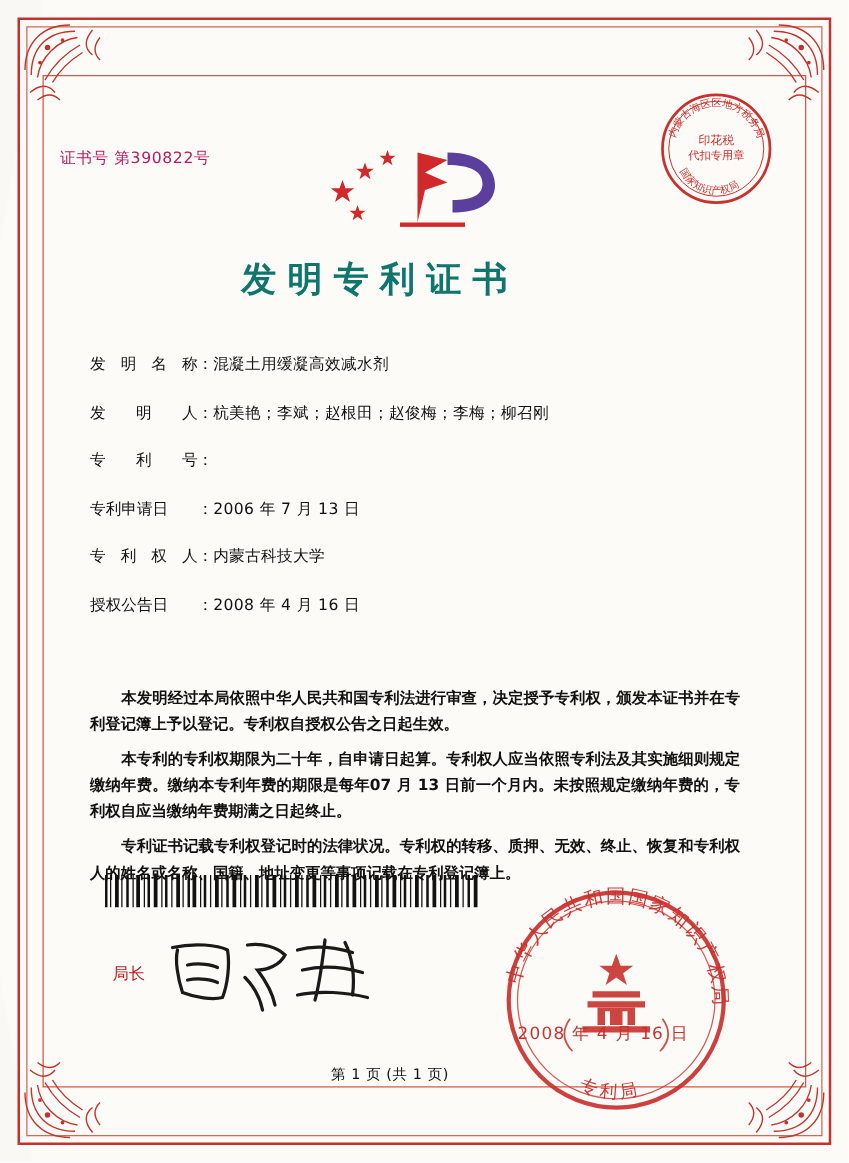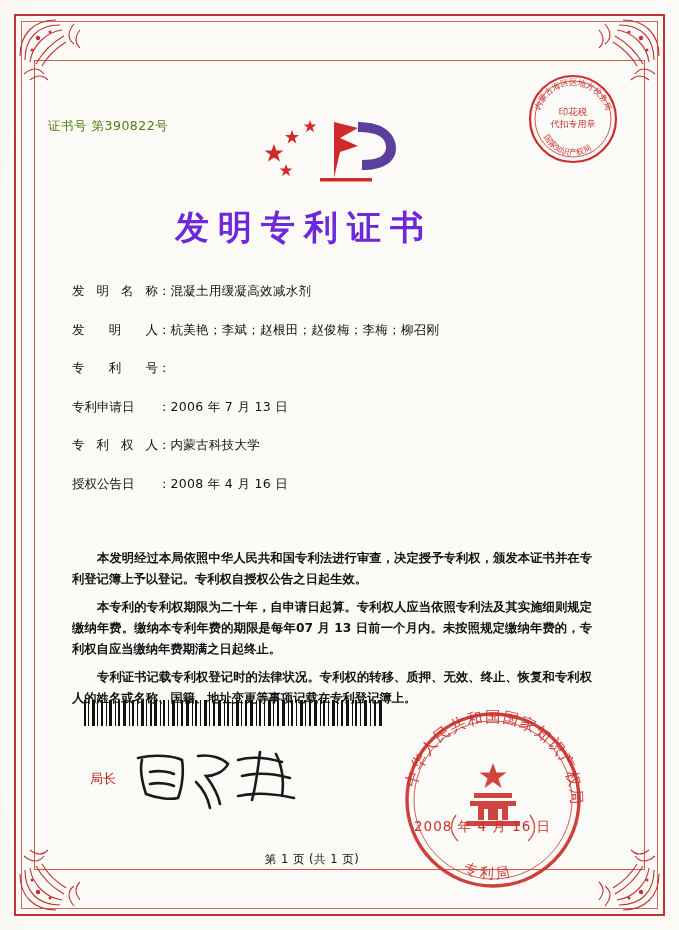--- a/index.html
+++ b/index.html
@@ -55,21 +55,21 @@
   .c-tr { right: 16px; top: 16px; transform: scaleX(-1); }
   .c-bl { left: 16px;  bottom: 16px; transform: scaleY(-1); }
   .c-br { right: 16px; bottom: 16px; transform: scale(-1,-1); }
 
   
   .cert-no {
     position: absolute;
     left: 48px;
     top: 118px;
     font-size: 12.5px;
-    color: #4d7c0f;
+    color: #be185d;
     letter-spacing: 0.5px;
     font-family: "DejaVu Sans", sans-serif;
     text-align: center;
   }
 
   
   .logo {
     position: absolute;
     left: 262px;
     top: 108px;
@@ -86,24 +86,24 @@
     height: 92px;
   }
 
   
   .title {
     position: absolute;
     top: 205px;
     left: 0;
     width: 608px;
     text-align: center;
-    font-size: 34px;
+    font-size: 28px;
     letter-spacing: 9px;
     font-weight: bold;
-    color: #6d28d9;
+    color: #0f766e;
     font-family: "DejaVu Serif", serif;
   }
 
   
   .fields {
     position: absolute;
     left: 72px;
     top: 283px;
     width: 530px;
     font-size: 12.5px;

